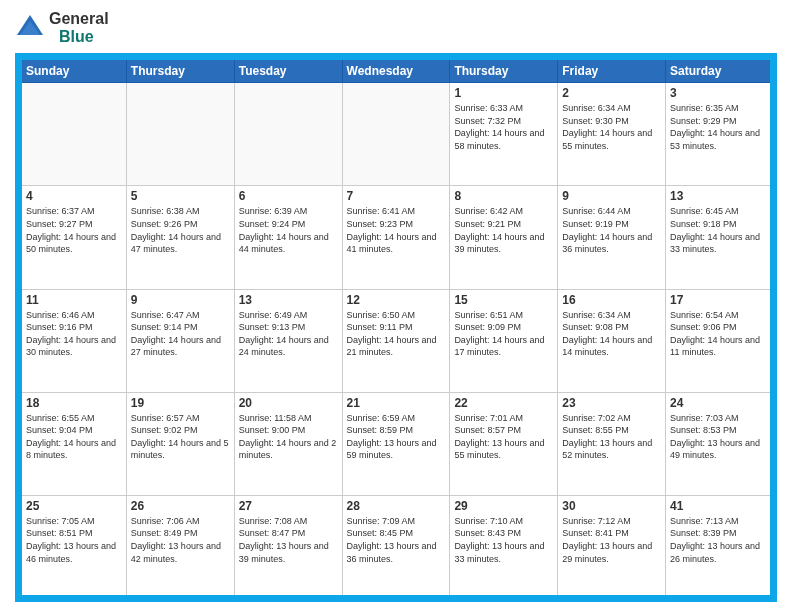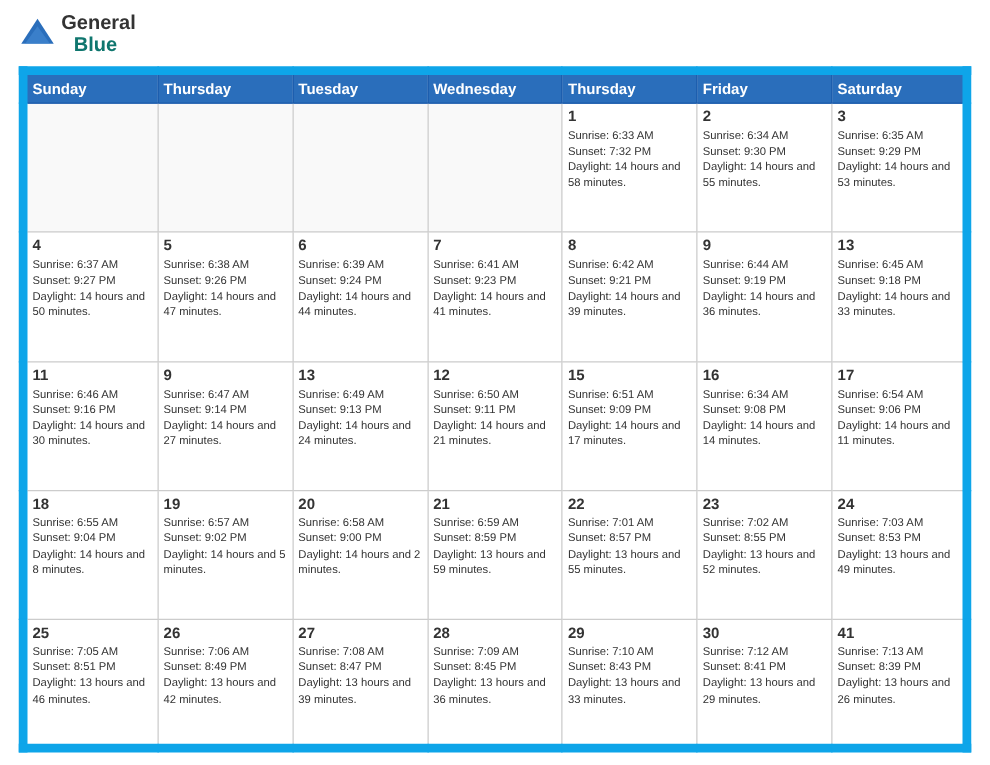--- a/index.html
+++ b/index.html
@@ -270,21 +270,21 @@
           </td>
           <td>
             <span class="day-num">19</span>
             <div class="day-info">Sunrise: 6:57 AM
 Sunset: 9:02 PM
 Daylight: 14 hours
 and 5 minutes.</div>
           </td>
           <td>
             <span class="day-num">20</span>
-            <div class="day-info">Sunrise: 6:58 AM
+            <div class="day-info">Sunrise: 11:58 AM
 Sunset: 9:00 PM
 Daylight: 14 hours
 and 2 minutes.</div>
           </td>
           <td>
             <span class="day-num">21</span>
             <div class="day-info">Sunrise: 6:59 AM
 Sunset: 8:59 PM
 Daylight: 13 hours
 and 59 minutes.</div>

